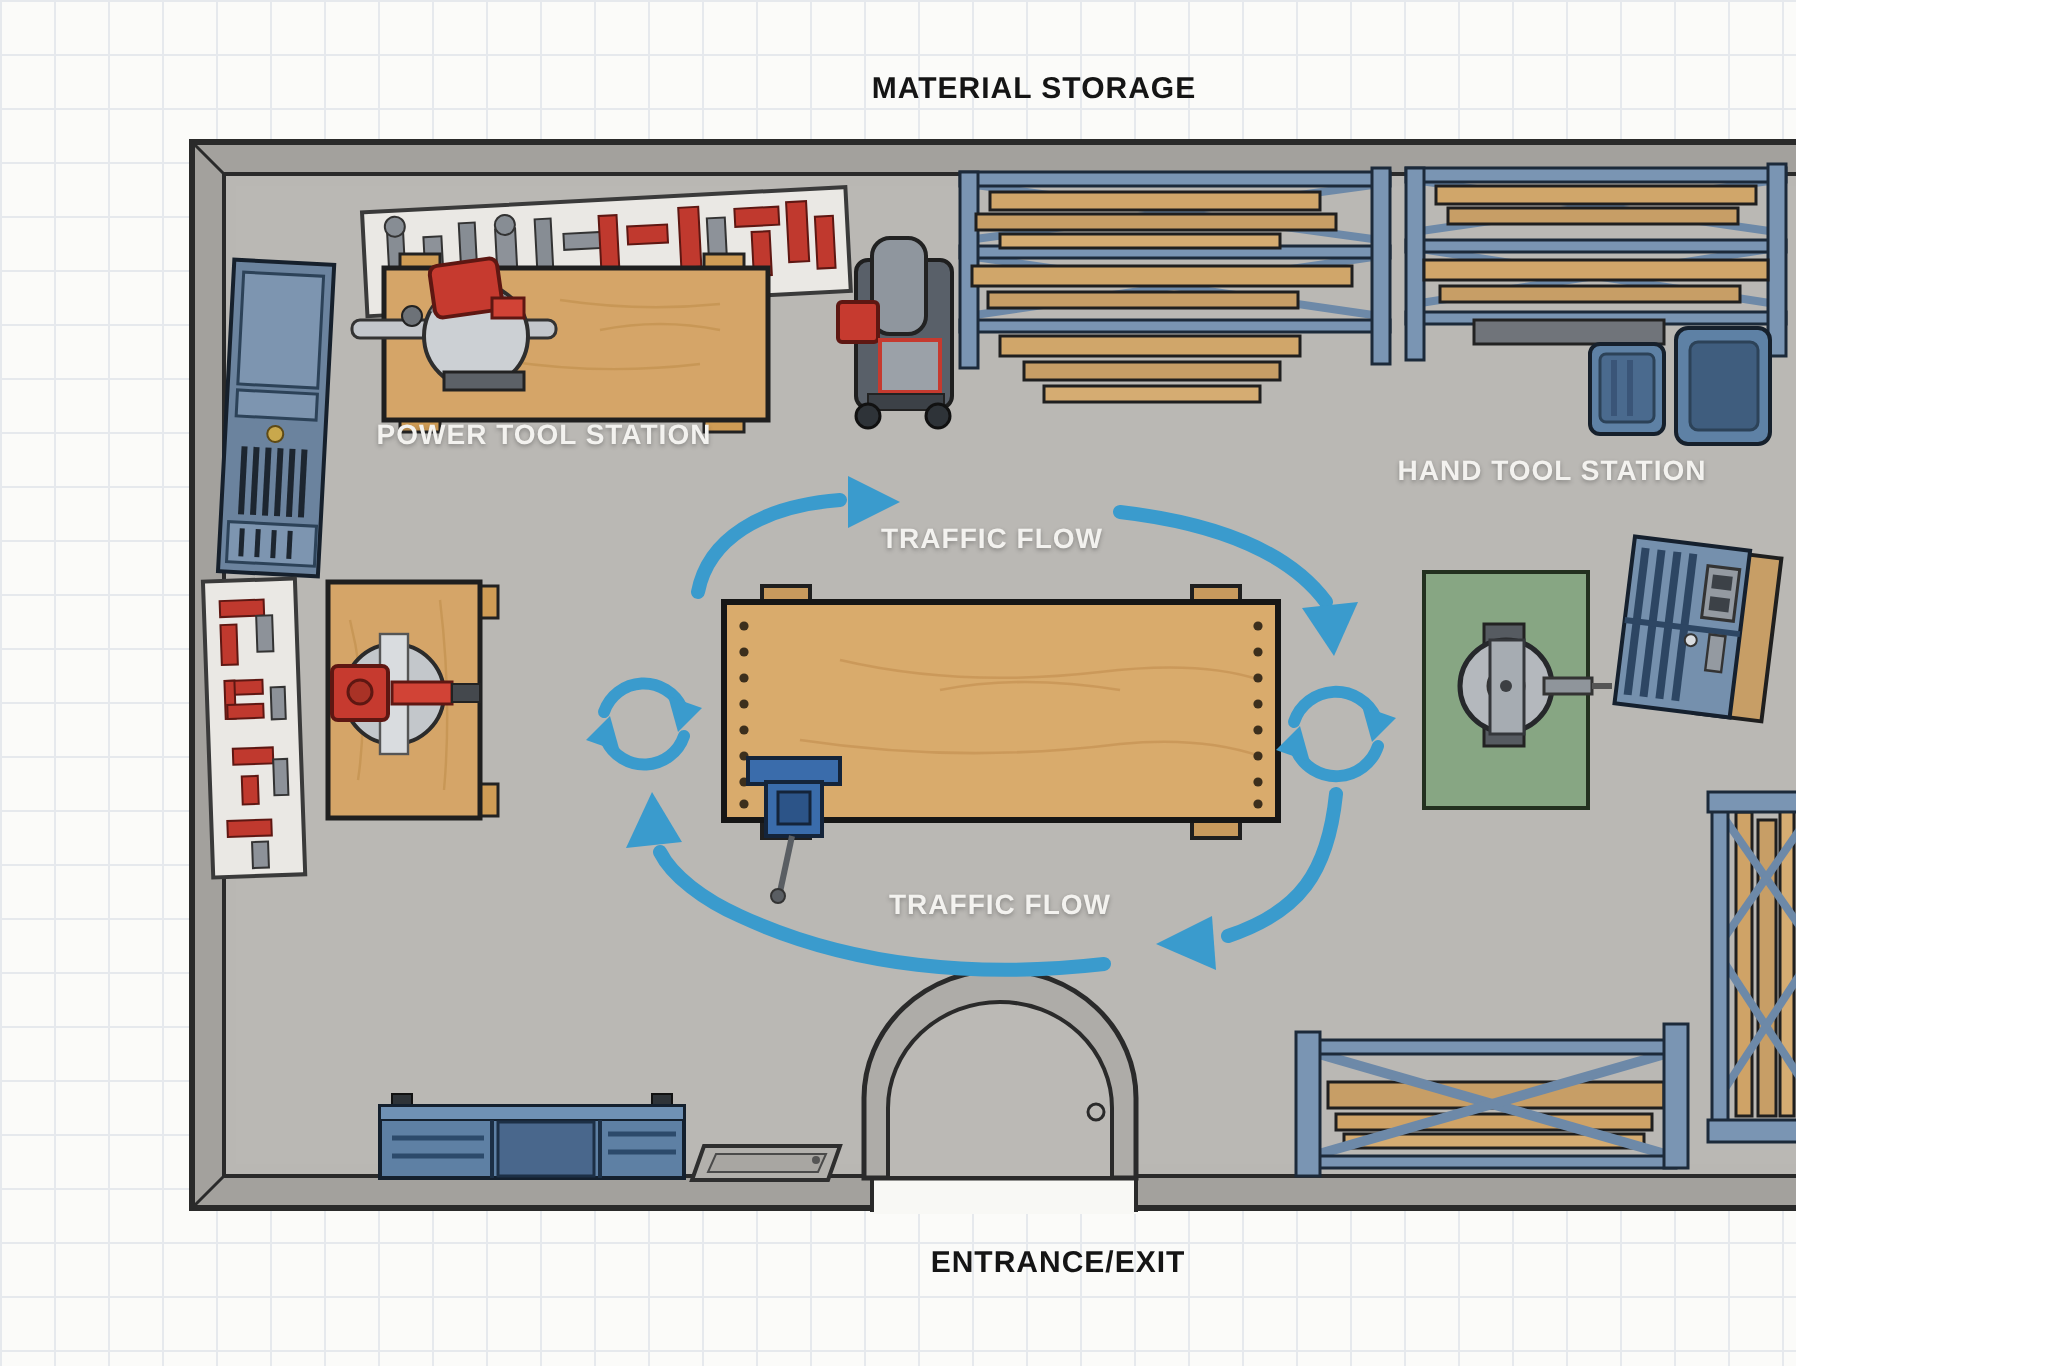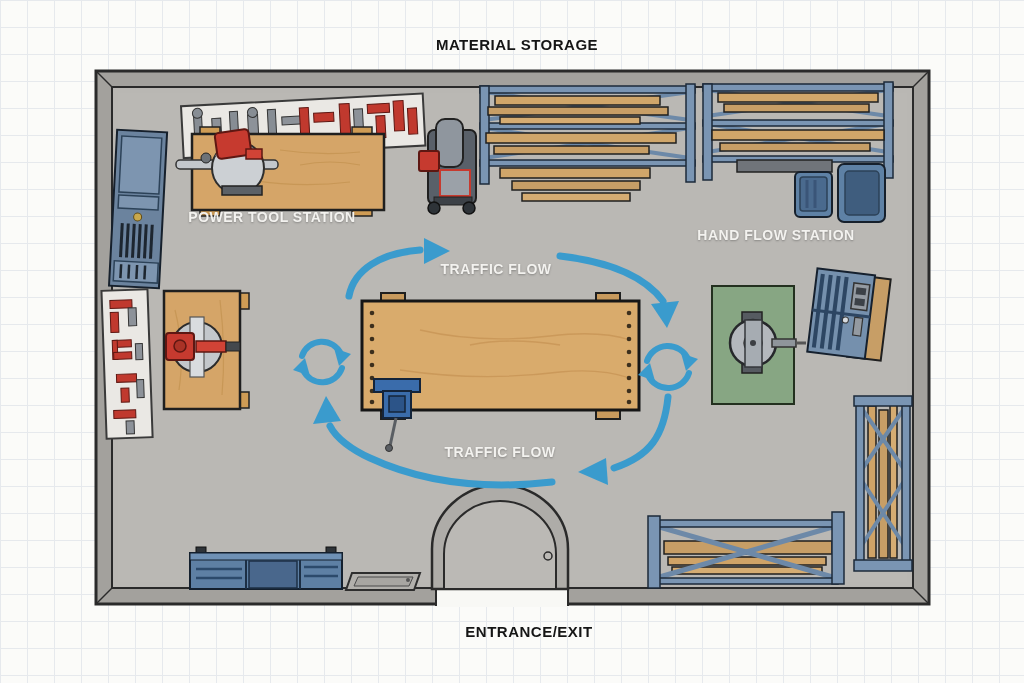--- a/index.html
+++ b/index.html
@@ -1,18 +1,18 @@
 <!DOCTYPE html>
 <html><head>
 <meta charset="utf-8">
 <style>
   html,body{margin:0;padding:0;}
   .stage{
     position:relative;
-    width:1024px;height:683px;
+    width:898px;height:683px;
     overflow:hidden;
     background-color:#fbfbf9;
     background-image:
       linear-gradient(#e6e9ed 1px, transparent 1px),
       linear-gradient(90deg,#e6e9ed 1px, transparent 1px);
     background-size:27px 27px;
     font-family:"Liberation Sans", sans-serif;
   }
   .floorplan-svg{position:absolute;left:0;top:0;}
   .label{
@@ -342,18 +342,18 @@
       <polygon points="655,381 638,375 650,363" fill="#3a9bcd" stroke="none"></polygon>
     </g>
   </svg>
 
   <div class="label label-black" style="left:517px; top:36px;">MATERIAL STORAGE</div>
 
   <div class="label label-black" style="left:505px; top:623px;margin-left:24px;">ENTRANCE/EXIT</div>
 
   <div class="label label-white" style="left:272px; top:209px;">POWER TOOL STATION</div>
 
-  <div class="label label-white" style="left:776px; top:227px;">HAND FLOW STATION</div>
+  <div class="label label-white" style="left:776px; top:227px;">HAND TOOL STATION</div>
 
   <div class="label label-white" style="left:496px; top:261px;">TRAFFIC FLOW</div>
 
   <div class="label label-white" style="left:500px; top:444px;">TRAFFIC FLOW</div>
 </div>
 
 </body></html>

